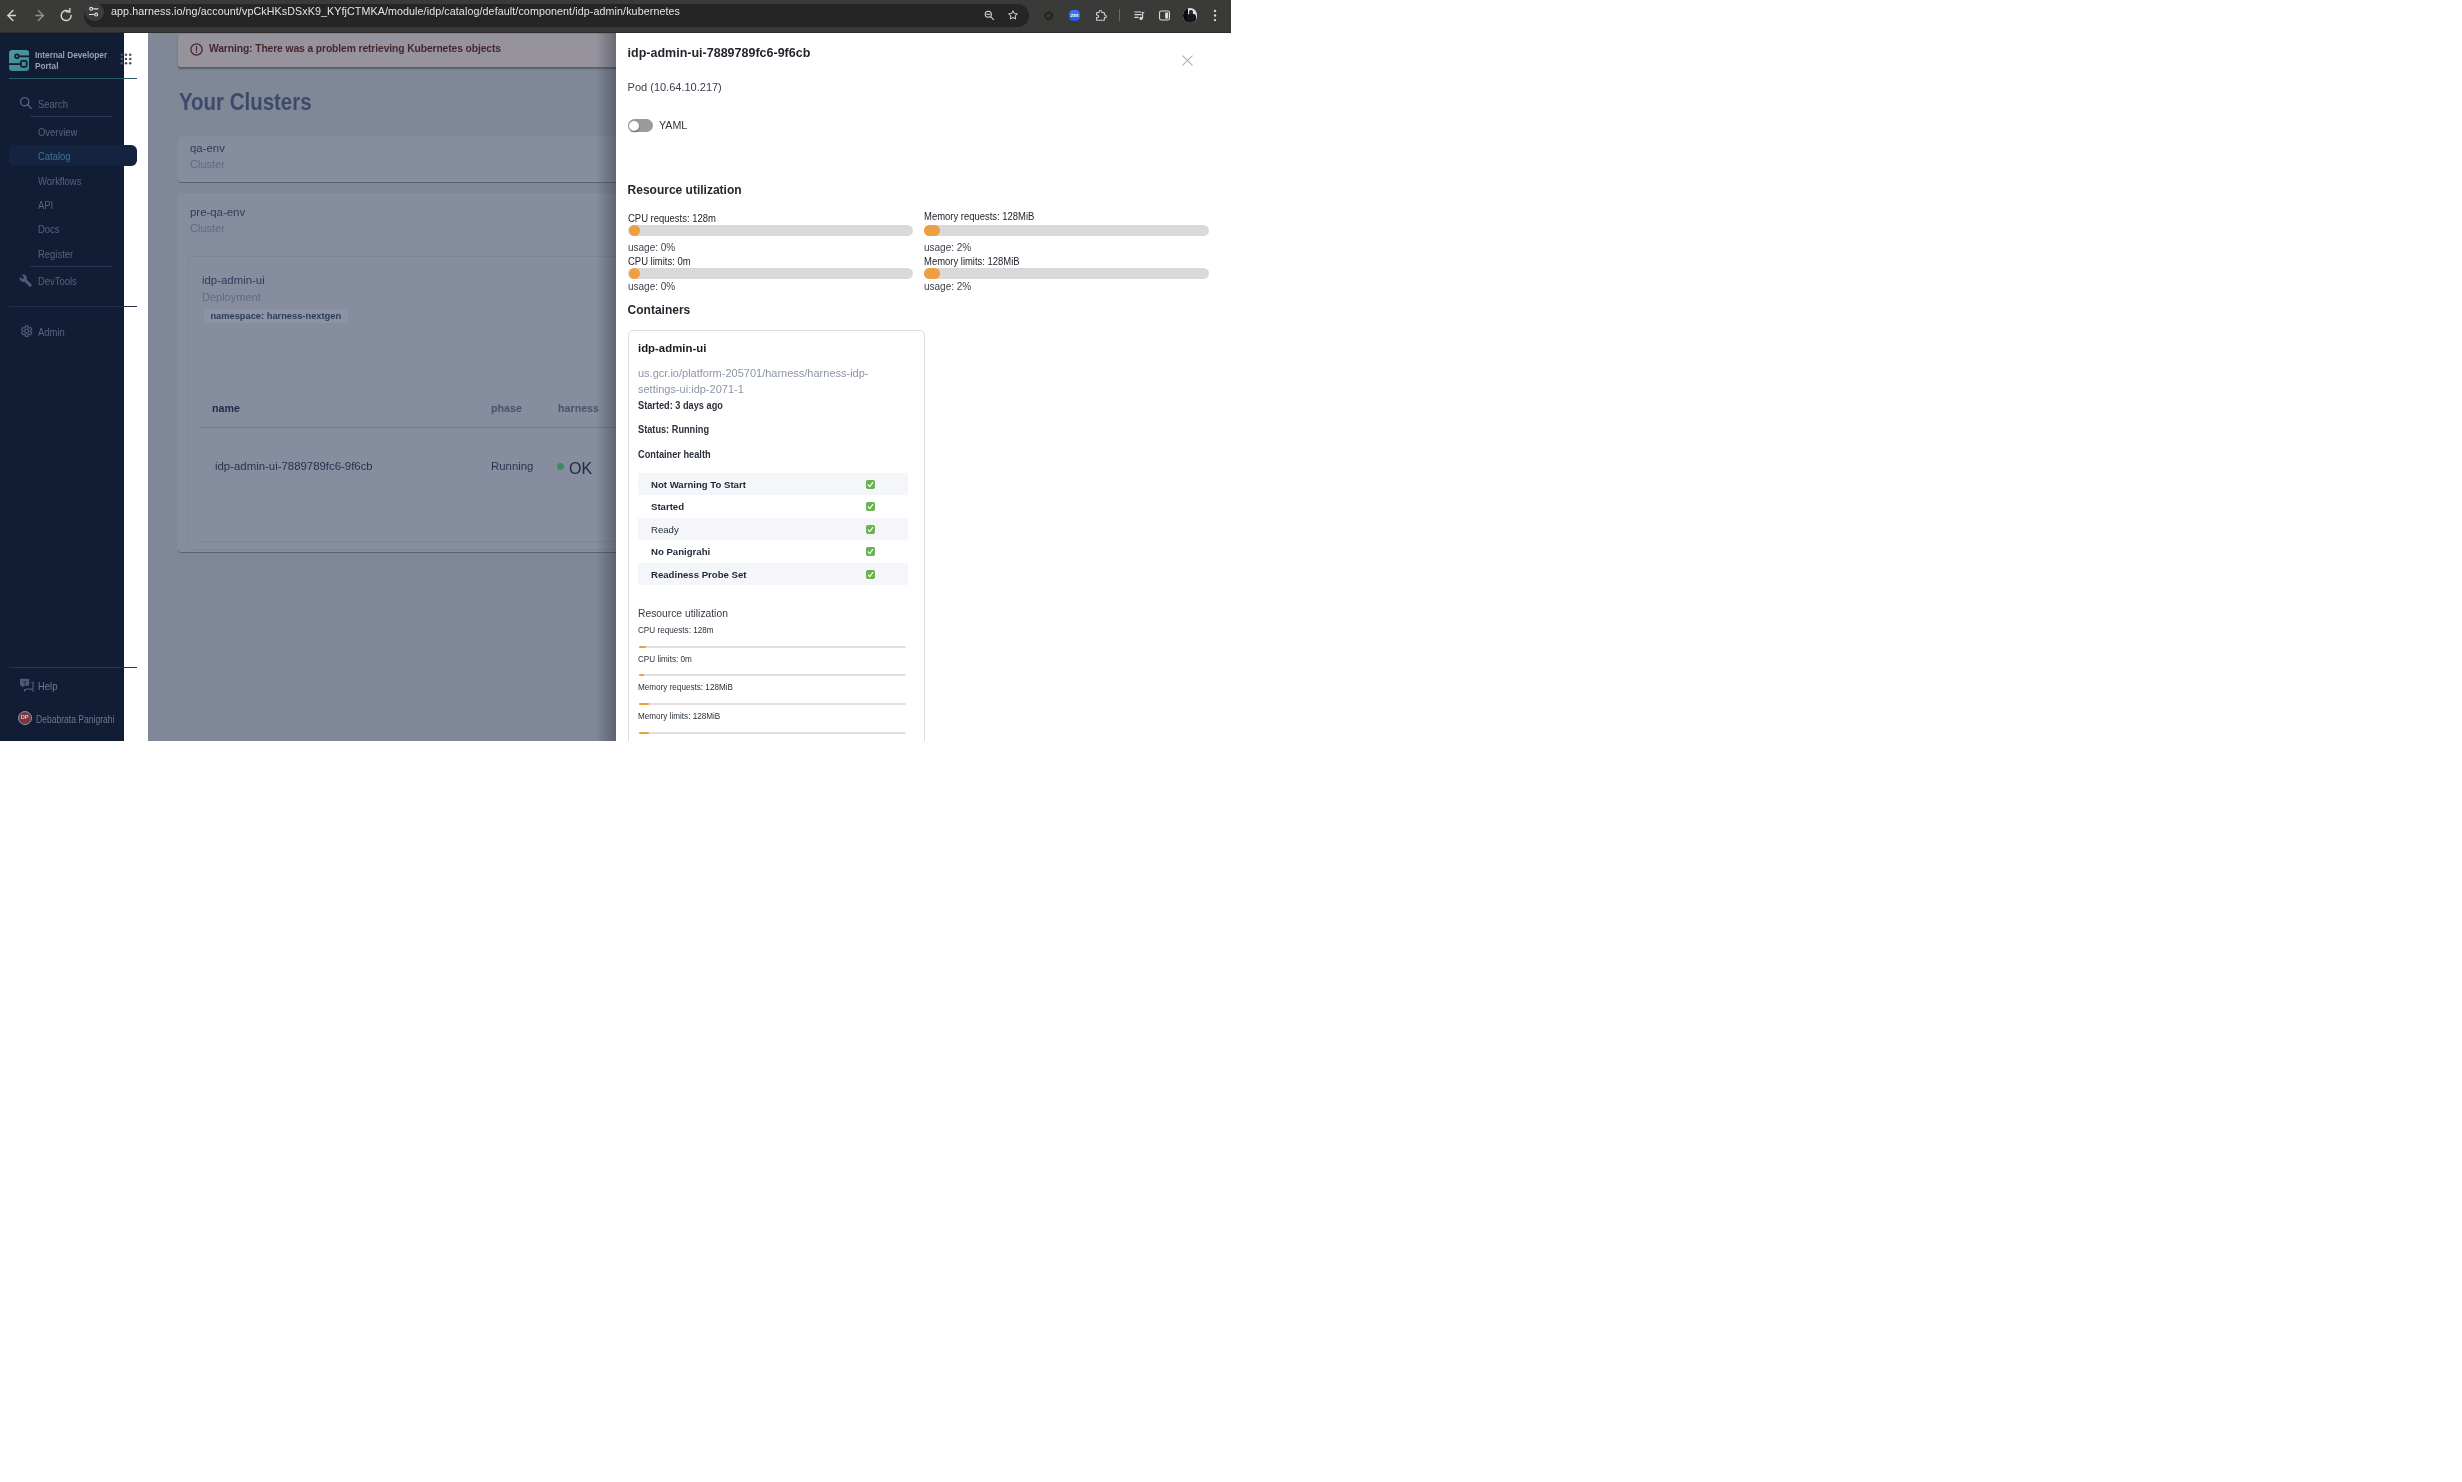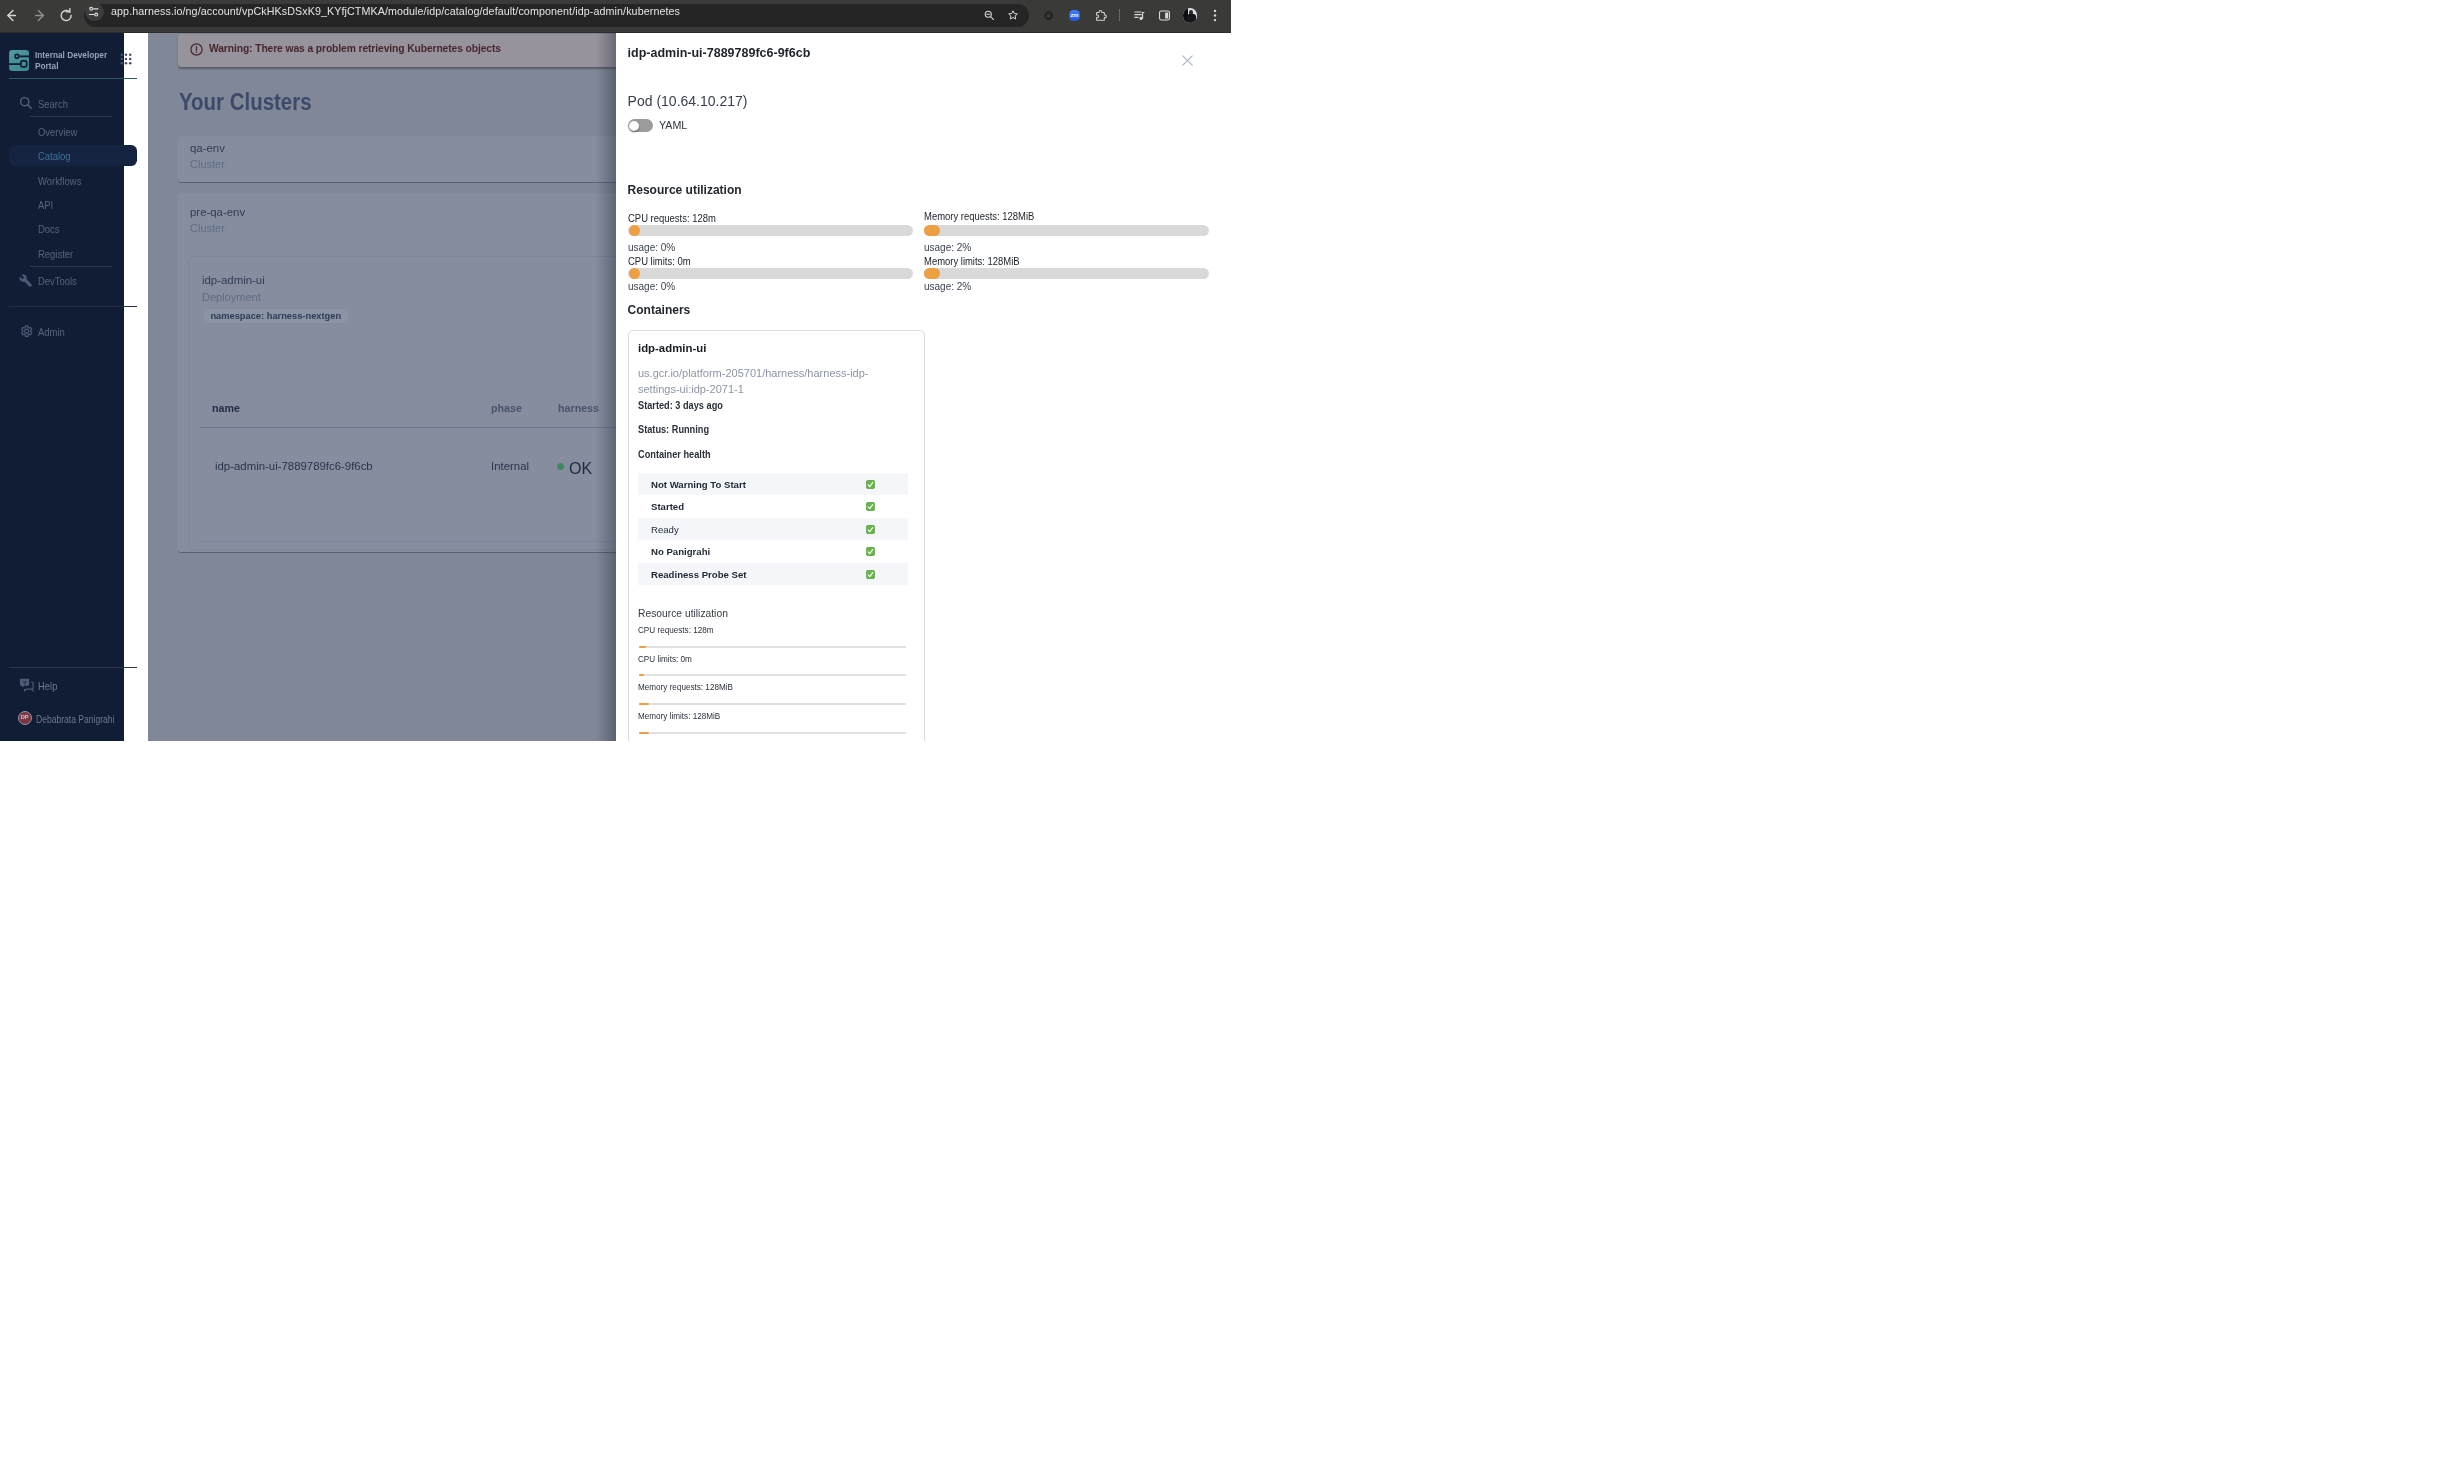--- a/index.html
+++ b/index.html
@@ -237,35 +237,35 @@
   <div class="abs" style="left:41px; top:224px; width:446px; height:292px; background:#868d9e; border-radius:3.6px; box-shadow:0 0 0 0.7px rgba(122,131,152,0.9);"></div>
   <div class="abs" style="left:54px; top:241px; color:#2f3d59; font-size:11.4px;">idp-admin-ui</div>
   <div class="abs" style="left:54px; top:258px; color:#5f6c86; font-size:11px;">Deployment</div>
   <div class="abs" style="left:56px; top:276px; height:14.4px; padding:0 6.4px; background:#8b93a4; border-radius:2.1px; color:#2e3c57; font-size:9.3px; font-weight:bold; line-height:14.4px; white-space:nowrap;">namespace: harness-nextgen</div>
 
   <div class="abs" style="left:64px; top:369px; color:#1f2c49; font-size:10.7px; font-weight:bold;">name</div>
   <div class="abs" style="left:343px; top:369px; color:#47546e; font-size:10.7px; font-weight:bold;">phase</div>
   <div class="abs" style="left:410px; top:369px; color:#47546e; font-size:10.7px; font-weight:bold;">harness</div>
   <div class="abs" style="left:52px; top:394px; width:415px; height:0.7px; background:#6d7890;"></div>
   <div class="abs" style="left:67px; top:427px; color:#273450; font-size:11.4px;">idp-admin-ui-7889789fc6-9f6cb</div>
-  <div class="abs" style="left:343px; top:427px; color:#273450; font-size:11.4px;">Internal</div>
+  <div class="abs" style="left:343px; top:427px; color:#273450; font-size:11.4px;">Running</div>
   <div class="abs" style="left:409px; top:430px; width:7.1px; height:7.1px; border-radius:50%; background:#3f8a60;"></div>
   <div class="abs" style="left:421px; top:427px; color:#1d2a44; font-size:16px;">OK</div>
   <div class="abs" style="left:52px; top:508px; width:415px; height:0.7px; background:#7a859d;"></div>
 </div>
 
 <div id="drawer">
   <div class="abs" style="left:11.6px; top:13px; color:#1f242b; font-size:12.5px; font-weight:bold;">idp-admin-ui-7889789fc6-9f6cb</div>
   <svg class="abs" style="left:565px; top:20.7px" width="13" height="13" viewBox="0 0 18 18">
       <g stroke="#abb1c4" stroke-width="1.6" stroke-linecap="round">
         <path d="M2.5 2.5 L15.5 15.5"></path>
         <path d="M15.5 2.5 L2.5 15.5"></path>
       </g>
     </svg>
-  <div class="abs" style="left:11.6px; top:60px; color:#39414e; font-size:14px;">Pod (10.64.10.217)</div>
+  <div class="abs" style="left:11.6px; top:48px; color:#39414e; font-size:11px;">Pod (10.64.10.217)</div>
 
   <div class="abs" style="left:11.6px; top:86px; width:25px; height:13.3px; border-radius:6.6px; background:#9b9b9b;"></div>
   <div class="abs" style="left:12.7px; top:88px; width:10px; height:10px; border-radius:50%; background:#fefefe; box-shadow:0 1.1px 1.8px rgba(0,0,0,0.45);"></div>
   <div class="abs" style="left:43px; top:86px; color:#2f353d; font-size:10.7px;">YAML</div>
 
   <div class="abs" style="left:11.6px; top:150px; color:#23282f; font-size:12px; font-weight:bold;">Resource utilization</div>
 
   <div class="abs" style="left:12px; top:179px; color:#20262e; font-size:10.7px; transform:scaleX(0.885); transform-origin:0 0;">CPU requests: 128m</div>
   <div class="abs" style="left:12px; top:192px; width:285px; height:11.3px; border-radius:5.7px; background:#d9d9d9;"></div>
   <div class="abs" style="left:13px; top:192px; width:11.3px; height:11.3px; border-radius:50%; background:#ee9f42;"></div>

